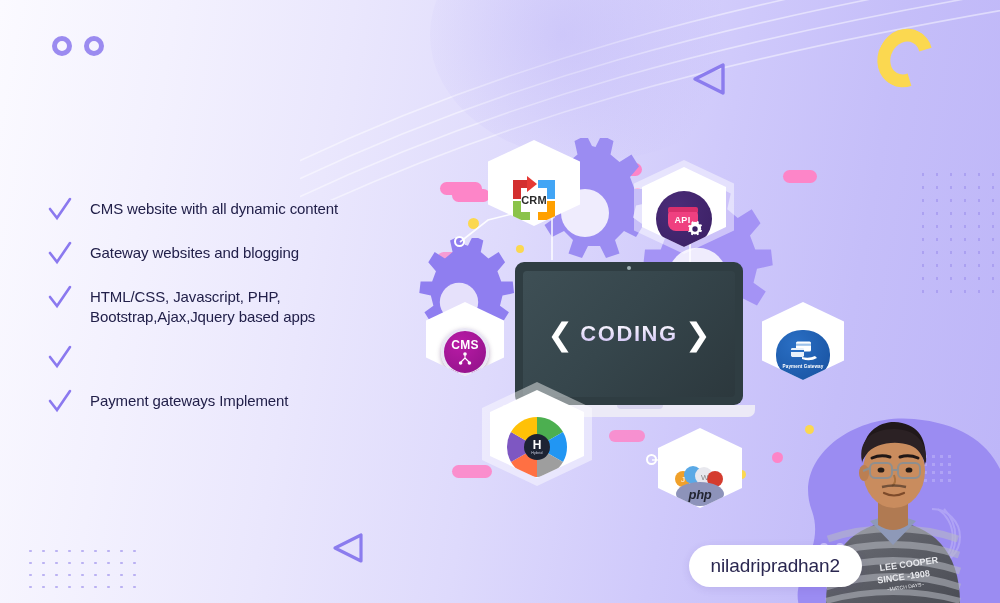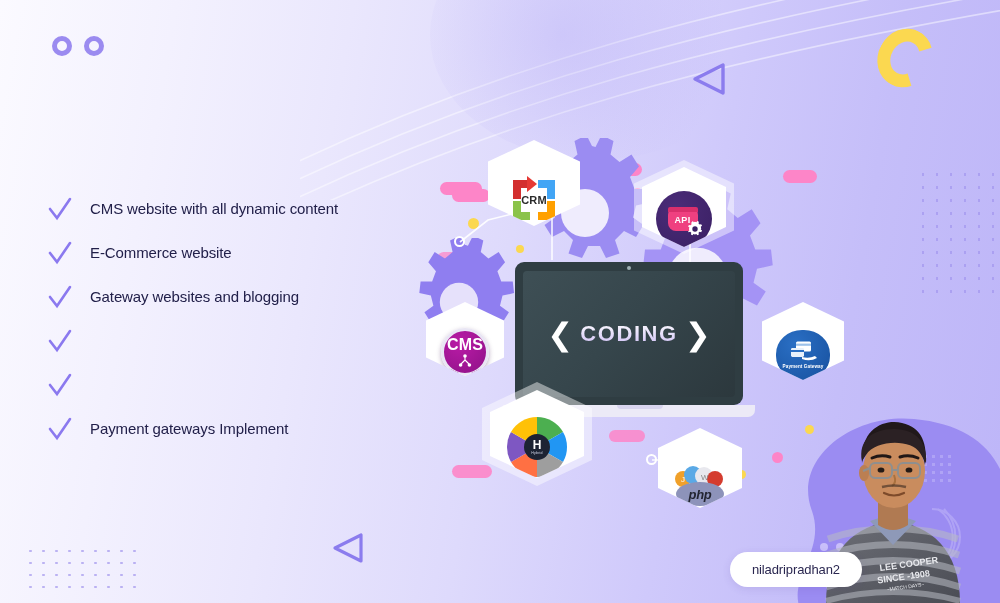--- a/index.html
+++ b/index.html
@@ -148,21 +148,21 @@
   .api-gear { position:absolute; right:8px; bottom:9px; }
 
   
   .cms-circle {
     width:48px; height:48px; border-radius:50%;
     background:radial-gradient(circle at 38% 30%,#b91ba6,#8e1187);
     border:3px solid #e9e6f4;
     display:flex; flex-direction:column; align-items:center; justify-content:center;
     box-shadow:0 2px 5px rgba(60,20,80,.35);
   }
-  .cms-txt { font-size:16px; font-weight:bold; color:#ffffff; letter-spacing:.2px; line-height:1; }
+  .cms-txt { font-size:12px; font-weight:bold; color:#ffffff; letter-spacing:.2px; line-height:1; }
 
   
   .pay-badge {
     width:54px; height:50px; border-radius:26px/24px;
     background:radial-gradient(circle at 35% 28%,#2a6fc4,#17509e);
     display:flex; flex-direction:column; align-items:center; justify-content:center;
     position:relative; overflow:hidden;
   }
   .pay-txt { font-size:4.6px; font-weight:bold; color:#ffffff; text-align:center;
     line-height:1.25; letter-spacing:.1px; margin-top:2px; }
@@ -194,21 +194,21 @@
   }
 
   
   .author { position:absolute; right:0; bottom:0; width:230px; height:225px; }
   .author-blob { position:absolute; right:-10px; bottom:-6px; width:228px; height:210px; }
   .photo { position:absolute; right:22px; bottom:0; width:170px; height:200px; }
 
   .namebadge {
     position:absolute; right:138px; bottom:16px;
     background:#ffffff; border-radius:22px;
-    padding:10px 22px; font-size:13px; color:#2a2750;
+    padding:10px 22px; font-size:19px; color:#2a2750;
     letter-spacing:-.1px; white-space:nowrap;
     box-shadow:0 2px 8px rgba(70,50,140,.12);
   }
 </style>
 </head>
 <body>
 
 <div class="banner">
 
   <svg class="swoosh swoosh-top" viewBox="0 0 760 320" preserveAspectRatio="none">
@@ -259,32 +259,27 @@
       <div class="feature">
         <svg class="check" viewBox="0 0 24 26">
           <path d="M2 12 L9 21 L22 2" fill="none" stroke="#8b79ef" stroke-width="2.6" stroke-linecap="round"></path>
         </svg>
         <div class="feature-label">CMS website with all dynamic content</div>
       </div>
       <div class="feature">
         <svg class="check" viewBox="0 0 24 26">
           <path d="M2 12 L9 21 L22 2" fill="none" stroke="#8b79ef" stroke-width="2.6" stroke-linecap="round"></path>
         </svg>
-        <div class="feature-label">E-Commerce website</div>
+        <div class="feature-label">Gateway websites and blogging</div>
       </div>
       <div class="feature">
         <svg class="check" viewBox="0 0 24 26">
           <path d="M2 12 L9 21 L22 2" fill="none" stroke="#8b79ef" stroke-width="2.6" stroke-linecap="round"></path>
         </svg>
-        <div class="feature-label">Gateway websites and blogging</div>
-      </div>
-      <div class="feature">
-        <svg class="check" viewBox="0 0 24 26">
-          <path d="M2 12 L9 21 L22 2" fill="none" stroke="#8b79ef" stroke-width="2.6" stroke-linecap="round"></path>
-        </svg>
+        <div class="feature-label">HTML/CSS, Javascript, PHP,<br>Bootstrap,Ajax,Jquery based apps</div>
       </div>
       <div class="feature">
         <svg class="check" viewBox="0 0 24 26">
           <path d="M2 12 L9 21 L22 2" fill="none" stroke="#8b79ef" stroke-width="2.6" stroke-linecap="round"></path>
         </svg>
       </div>
       <div class="feature">
         <svg class="check" viewBox="0 0 24 26">
           <path d="M2 12 L9 21 L22 2" fill="none" stroke="#8b79ef" stroke-width="2.6" stroke-linecap="round"></path>
         </svg>

